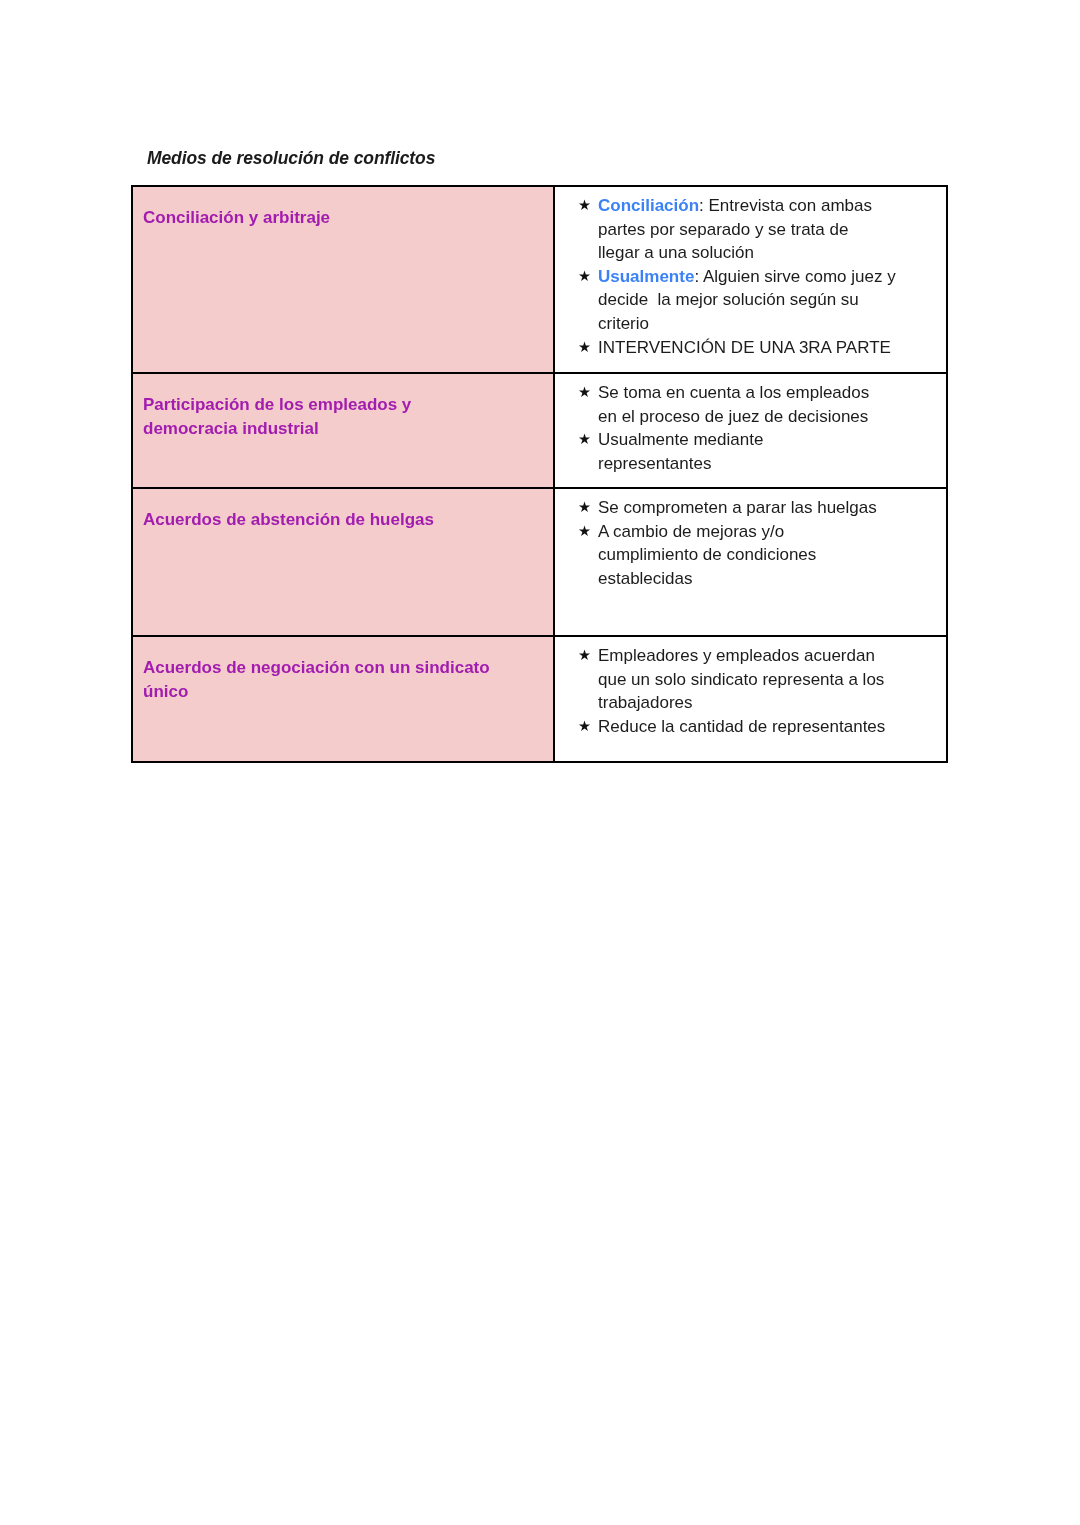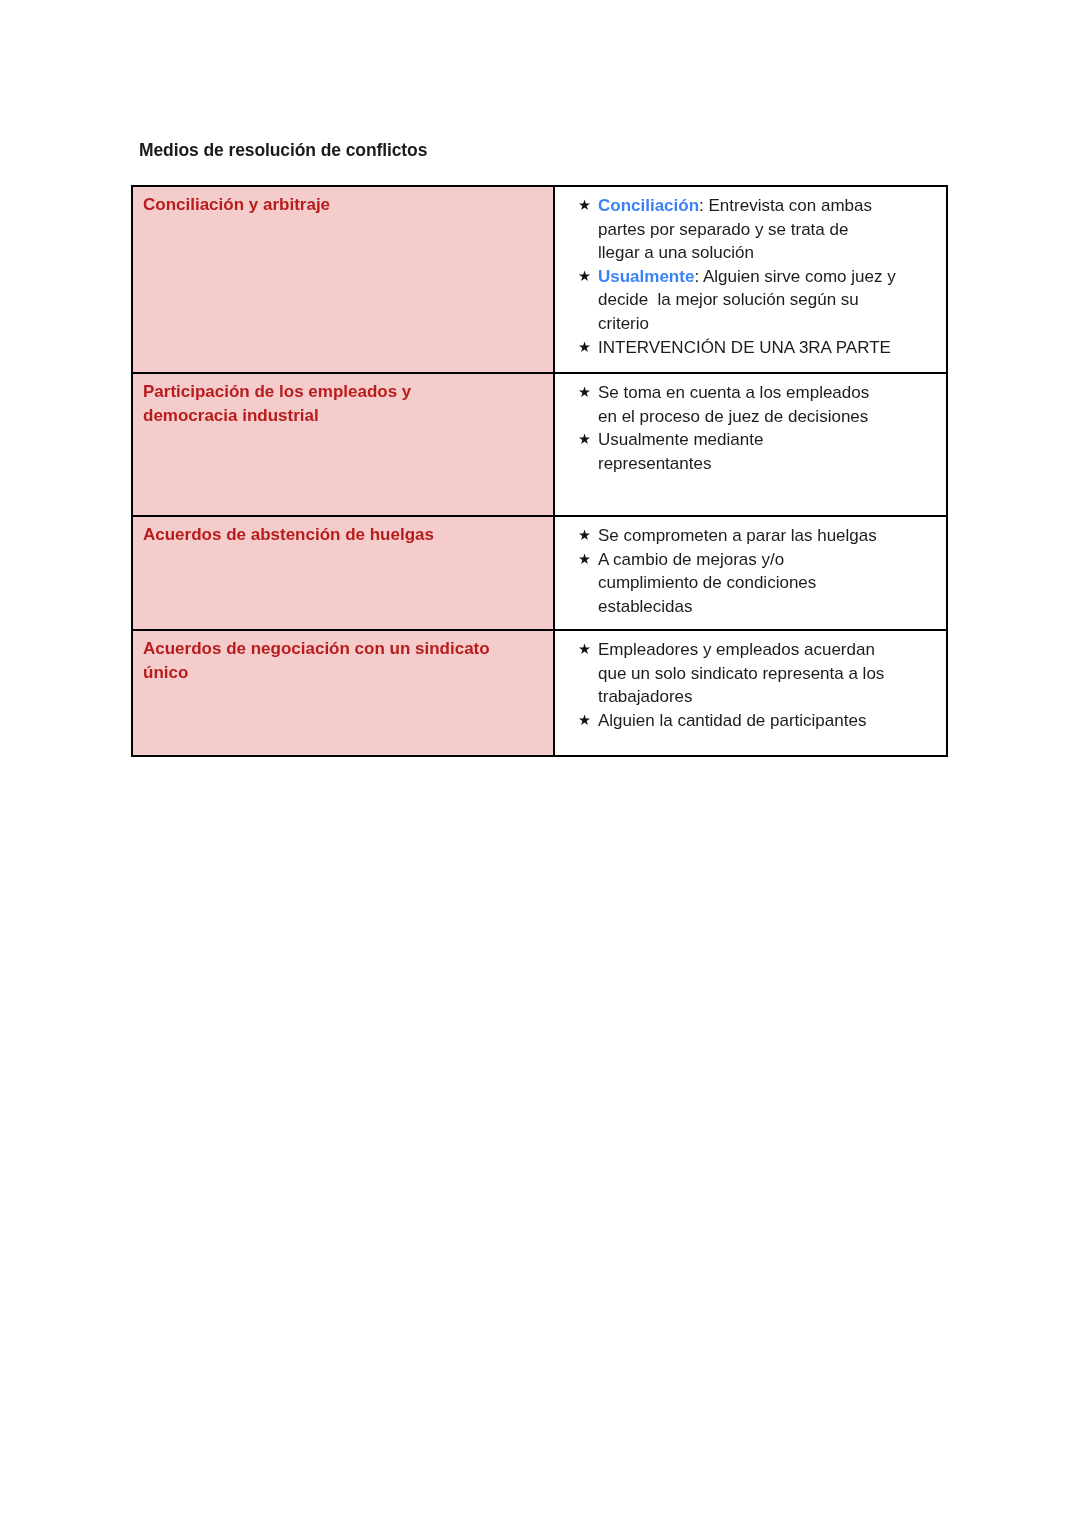--- a/index.html
+++ b/index.html
@@ -18,52 +18,53 @@
     position: relative;
     width: 1080px;
     height: 1525px;
     background: #ffffff;
     overflow: hidden;
   }
   .doc-title {
     position: absolute;
     left: 131px;
     top: 130px;
-    margin: 8px;
+    margin: 16px;
     font-size: 17.5px;
     line-height: 24px;
     font-weight: 700;
     color: #1b1b1b;
     letter-spacing: -0.1px;
+    font-style: italic;
   }
   table.conflict-table {
     position: absolute;
     left: 131px;
     top: 185px;
     width: 815px;
     border-collapse: collapse;
     table-layout: fixed;
   }
   .conflict-table td {
     border: 2px solid #000000;
     vertical-align: top;
     font-size: 17px;
     line-height: 23.6px;
     overflow: hidden;
   }
   .conflict-table tr:nth-child(1) { height: 187px; }
-  .conflict-table tr:nth-child(2) { height: 143px; }
-  .conflict-table tr:nth-child(3) { height: 114px; }
+  .conflict-table tr:nth-child(2) { height: 115px; }
+  .conflict-table tr:nth-child(3) { height: 148px; }
   .conflict-table tr:nth-child(4) { height: 126px; }
   td.header-cell {
     background: #f4cccc;
-    padding: 6px 12px 8px 10px;
+    padding: 19px 12px 8px 10px;
     font-weight: 700;
     white-space: pre-wrap;
-    color: #b91c1c;
+    color: #a21caf;
   }
   td.detail-cell {
     background: #ffffff;
     padding: 7px 4px 8px 0;
   }
   ul.bullet-list {
     list-style: none;
     margin: 0;
     padding: 0;
   }
@@ -170,21 +171,21 @@
         <td class="detail-cell">
           <ul class="bullet-list">
             <li class="bullet-item">
               <span class="star">★</span>
               <span class="btext"><span>Empleadores y empleados acuerdan
 que un solo sindicato representa a los
 trabajadores</span></span>
             </li>
             <li class="bullet-item">
               <span class="star">★</span>
-              <span class="btext"><span>Alguien la cantidad de participantes</span></span>
+              <span class="btext"><span>Reduce la cantidad de representantes</span></span>
             </li>
           </ul>
         </td>
       </tr>
 
     </tbody>
   </table>
 </div>
 
 </body></html>

